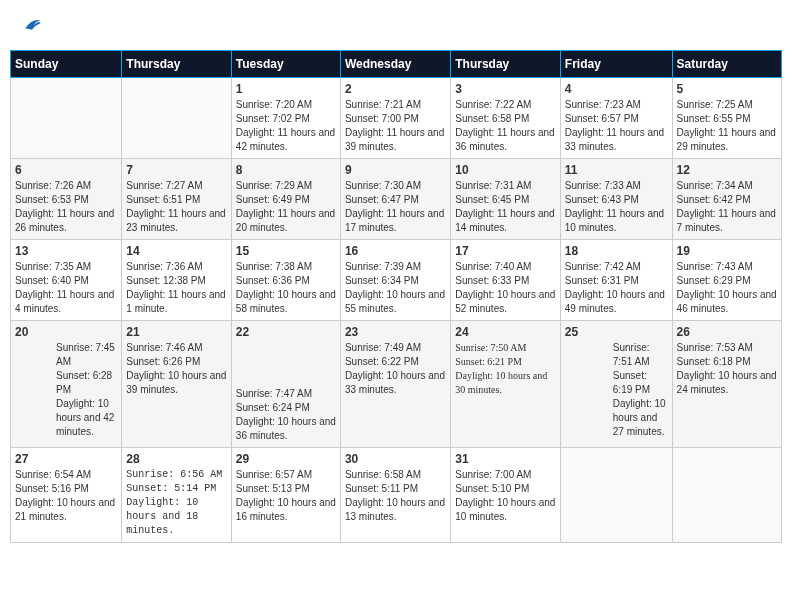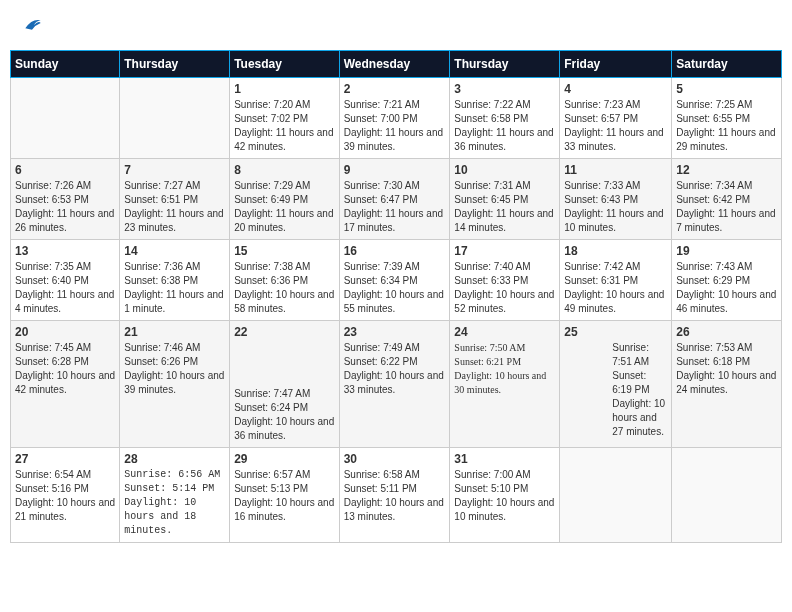--- a/index.html
+++ b/index.html
@@ -206,21 +206,21 @@
       <tr>
         <td>
           <div class="day-number">13</div>
           <div class="day-info" style="white-space: pre-line;">Sunrise: 7:35 AM
 Sunset: 6:40 PM
 Daylight: 11 hours and 4 minutes.</div>
         </td>
         <td>
           <div class="day-number">14</div>
           <div class="day-info" style="white-space: pre-line;">Sunrise: 7:36 AM
-Sunset: 6:38 PM
+Sunset: 12:38 PM
 Daylight: 11 hours and 1 minute.</div>
         </td>
         <td>
           <div class="day-number">15</div>
           <div class="day-info" style="white-space: pre-line;">Sunrise: 7:38 AM
 Sunset: 6:36 PM
 Daylight: 10 hours and 58 minutes.</div>
         </td>
         <td>
           <div class="day-number">16</div>
@@ -243,21 +243,21 @@
         <td>
           <div class="day-number">19</div>
           <div class="day-info" style="white-space: pre-line;">Sunrise: 7:43 AM
 Sunset: 6:29 PM
 Daylight: 10 hours and 46 minutes.</div>
         </td>
       </tr>
       <tr>
         <td>
           <div class="day-number">20</div>
-          <div class="day-info" style="white-space: pre-line;">Sunrise: 7:45 AM
+          <div class="day-info" style="white-space: pre-line; margin-left: 41px;">Sunrise: 7:45 AM
 Sunset: 6:28 PM
 Daylight: 10 hours and 42 minutes.</div>
         </td>
         <td>
           <div class="day-number">21</div>
           <div class="day-info" style="white-space: pre-line;">Sunrise: 7:46 AM
 Sunset: 6:26 PM
 Daylight: 10 hours and 39 minutes.</div>
         </td>
         <td>

